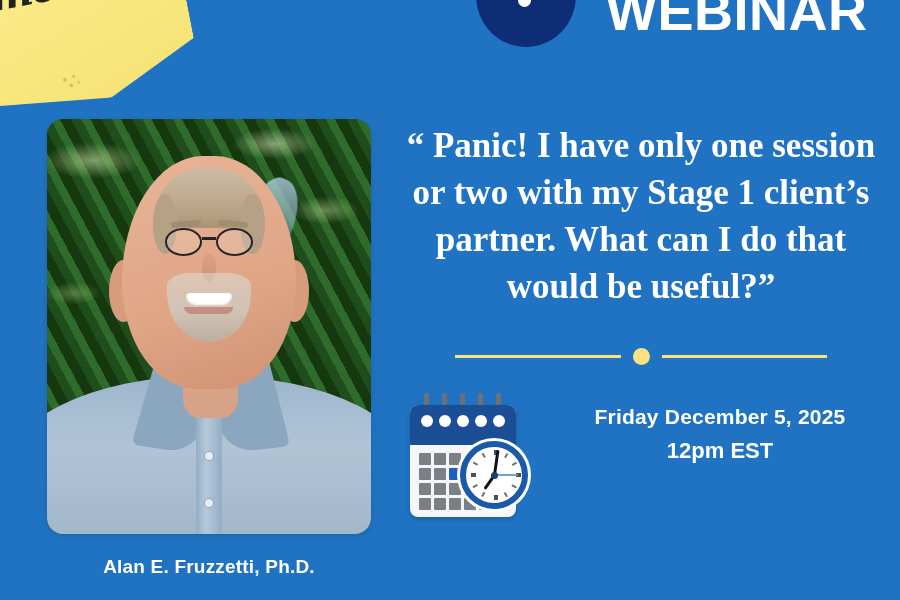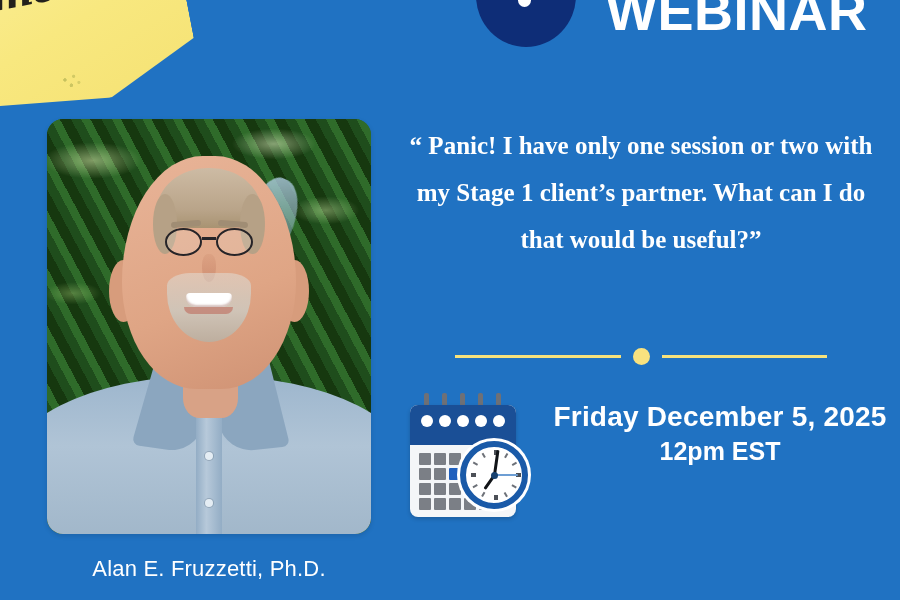--- a/index.html
+++ b/index.html
@@ -257,36 +257,36 @@
   }
 
   
   .speaker-name {
     position: absolute;
     left: 47px;
     top: 556px;
     width: 324px;
     text-align: center;
     font-family: "Liberation Sans", sans-serif;
-    font-weight: 400;
-    font-size: 22px;
+    font-weight: 700;
+    font-size: 19px;
     color: #ffffff;
     letter-spacing: 0.2px;
   }
 
   
   .quote {
     position: absolute;
     left: 400px;
     top: 122px;
     width: 482px;
     text-align: center;
     font-family: "Liberation Serif", serif;
     font-weight: 700;
-    font-size: 25px;
+    font-size: 35px;
     line-height: 47px;
     color: #ffffff;
   }
 
   
   .divider {
     position: absolute;
     left: 455px;
     top: 348px;
     width: 372px;
@@ -415,22 +415,22 @@
   .event-details {
     position: absolute;
     left: 552px;
     top: 400px;
     width: 336px;
     text-align: center;
     font-family: "Liberation Sans", sans-serif;
     font-weight: 700;
     color: #ffffff;
   }
-  .event-details .line-date { font-size: 28px; line-height: 34px; letter-spacing: 0.2px; }
-  .event-details .line-time { font-size: 25px; line-height: 34px; }
+  .event-details .line-date { font-size: 21px; line-height: 34px; letter-spacing: 0.2px; }
+  .event-details .line-time { font-size: 22px; line-height: 34px; }
   .event-details .line-ce   { font-size: 25px; line-height: 34px; }
 </style>
 </head>
 <body>
 
 <div id="poster">
 
   <div class="sticky-wrap">
     <div class="sticky-note"></div>
     <div class="sticky-specks"></div>

